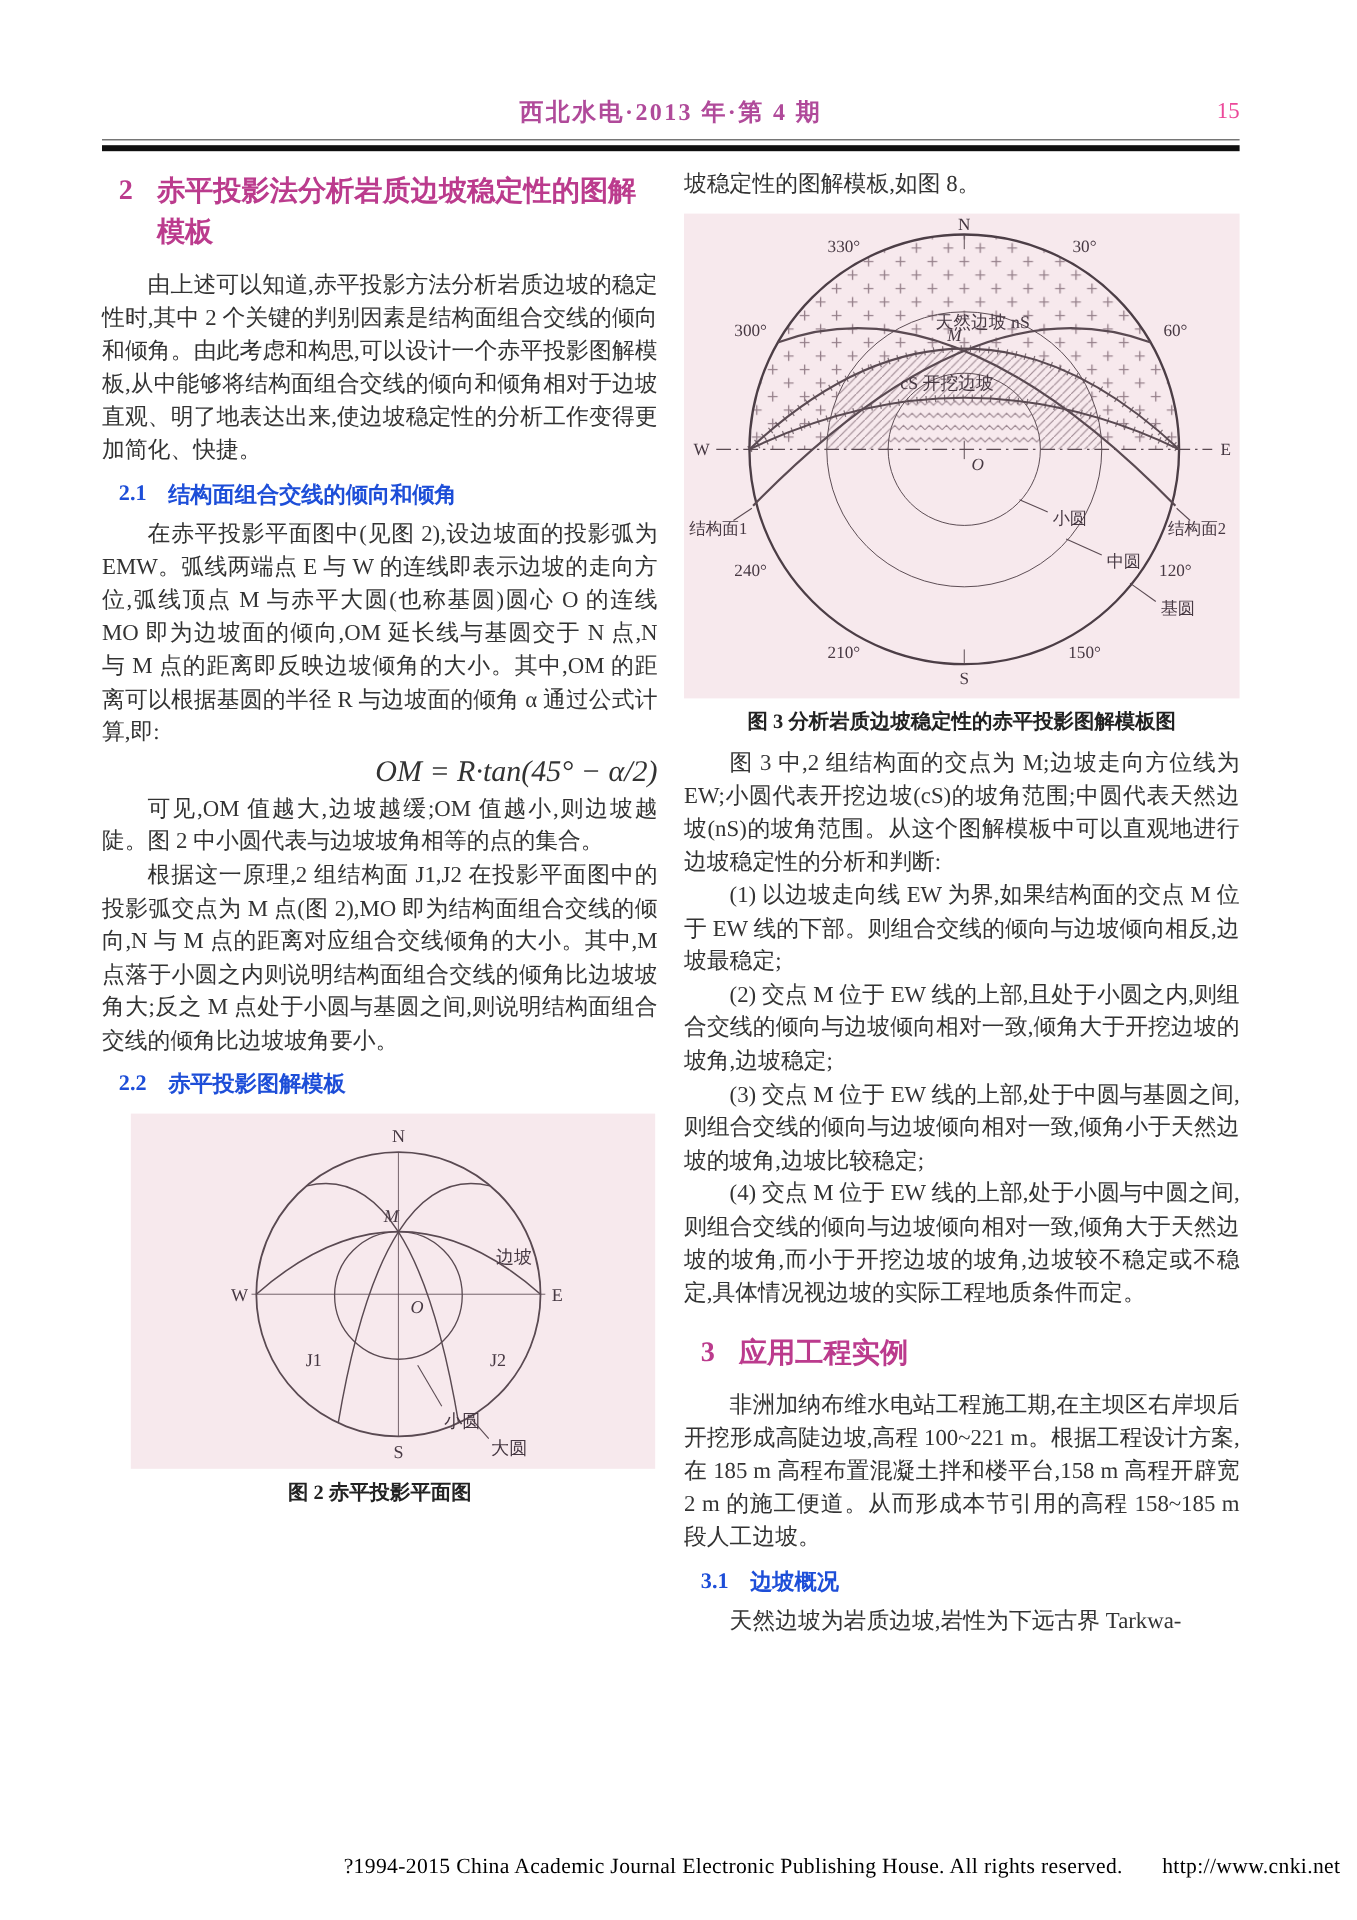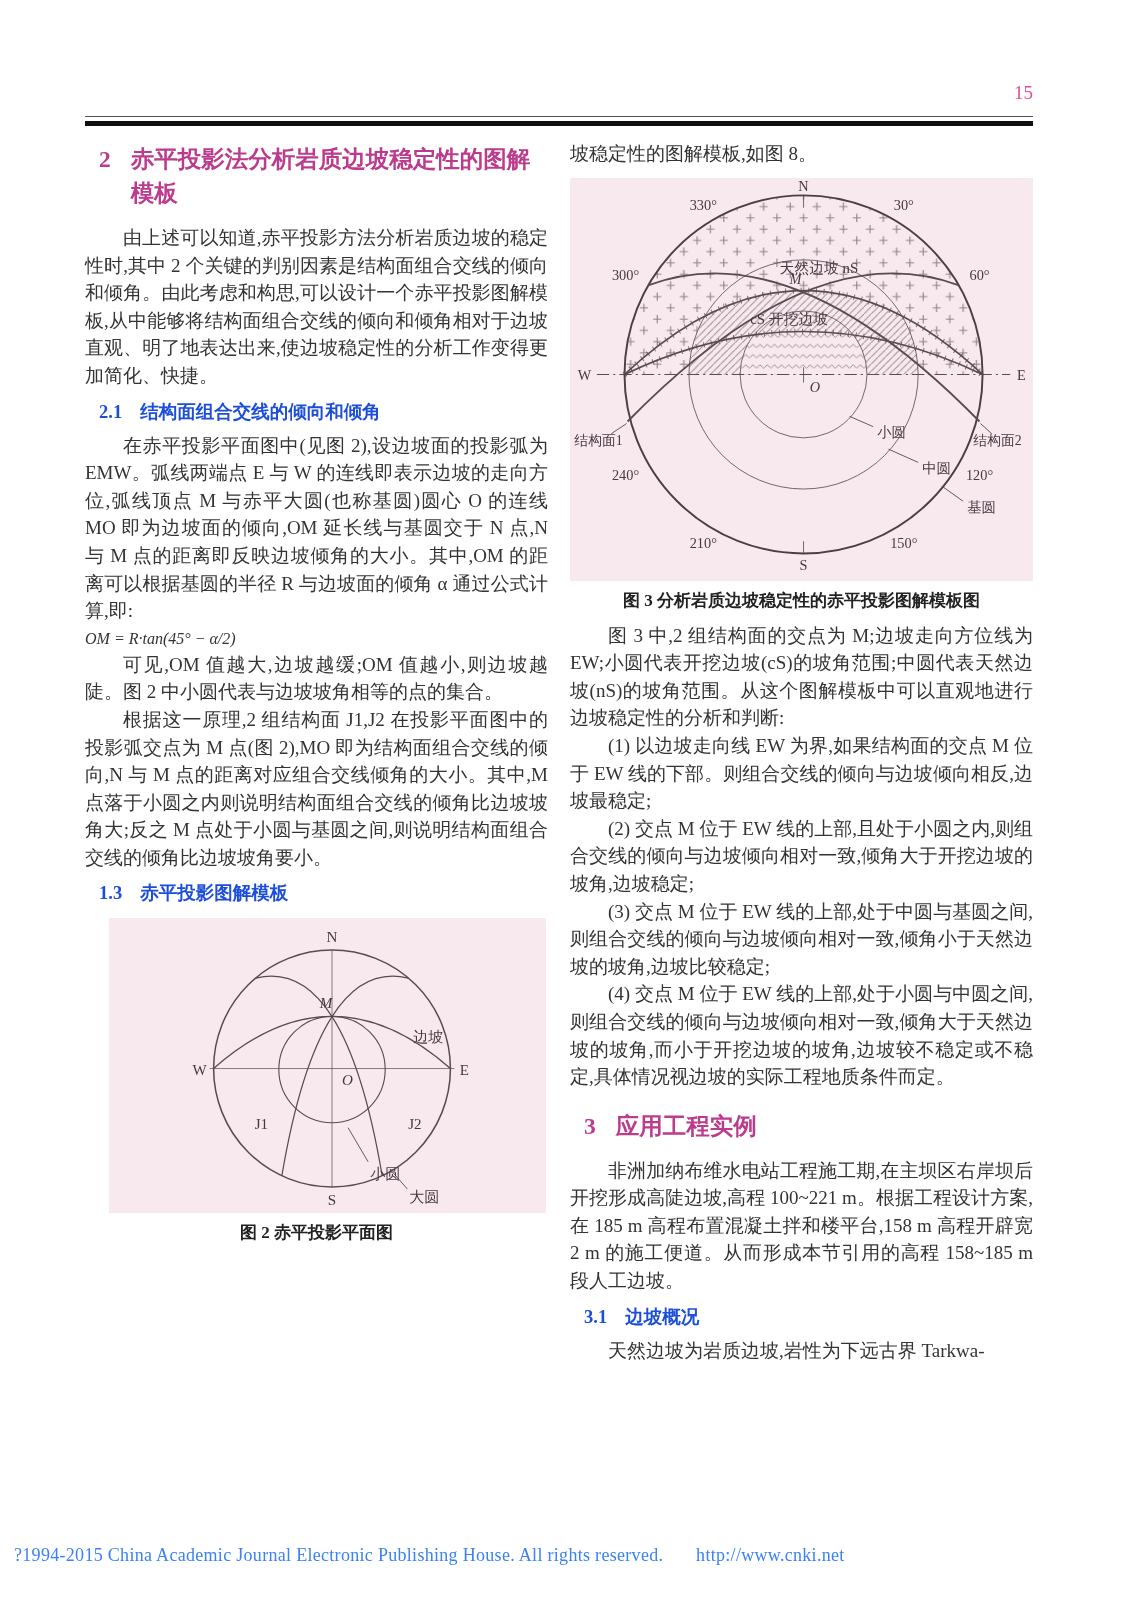--- a/index.html
+++ b/index.html
@@ -15,37 +15,38 @@
   .columns{position:absolute;top:140px;left:85px;right:98px;display:flex;gap:22px;}
   .col{width:463px;}
   .p{font-size:19px;line-height:27.6px;text-align:justify;margin:0;}
   .ind{text-indent:2em;}
   .h-sec{display:flex;gap:20px;color:#bb3b8d;font-family:"Liberation Sans","DejaVu Sans",sans-serif;
          font-weight:bold;font-size:23.5px;line-height:34px;margin:2px 0 14px;}
   .h-sec .num{padding-left:14px;font-family:"Liberation Serif",serif;}
   .h-sub{display:flex;gap:18px;color:#1d4ed8;font-family:"Liberation Sans","DejaVu Sans",sans-serif;
          font-weight:bold;font-size:18.5px;line-height:26px;margin:9px 0 7px;}
   .h-sub .num{padding-left:14px;font-family:"Liberation Serif",serif;}
-  .formula{text-align:left;font-style:italic;font-size:16px;margin:5px 0 3px;}
+  .formula{text-align:right;font-style:italic;font-size:25px;margin:5px 0 3px;}
   .figbox{background:#f7e9ed;}
   .figbox.f2{margin:12px 0 4px 24px;width:437px;}
   .figbox.f3{margin:10px 0 4px 0;width:463px;}
   .figcap{text-align:center;font-size:17px;font-weight:600;color:#222;margin:8px 0 10px;}
   
-  .footer{position:absolute;left:0;right:0;bottom:34px;text-align:left;color:#3b82f6;
+  .footer{position:absolute;left:0;right:0;bottom:34px;text-align:right;color:#000000;
           font-size:18px;letter-spacing:.3px;}
   .footer span{margin:0 14px;}
   svg text{font-family:"Liberation Serif","DejaVu Serif",serif;fill:#463842;}
 </style>
 </head>
 <body>
 
 <div class="page">
 
   <div class="header">
+    <div class="journal-title">西北水电·2013 年·第 4 期</div>
     <div class="page-number">15</div>
   </div>
   <div class="rule-thin"></div>
   <div class="rule-thick"></div>
 
   <div class="columns">
 
     <div class="col">
       <div class="h-sec">
         <span class="num">2</span>
@@ -54,21 +55,21 @@
       <p class="p ind">由上述可以知道,赤平投影方法分析岩质边坡的稳定性时,其中 2 个关键的判别因素是结构面组合交线的倾向和倾角。由此考虑和构思,可以设计一个赤平投影图解模板,从中能够将结构面组合交线的倾向和倾角相对于边坡直观、明了地表达出来,使边坡稳定性的分析工作变得更加简化、快捷。</p>
       <div class="h-sub">
         <span class="num">2.1</span>
         <span>结构面组合交线的倾向和倾角</span>
       </div>
       <p class="p ind">在赤平投影平面图中(见图 2),设边坡面的投影弧为 EMW。弧线两端点 E 与 W 的连线即表示边坡的走向方位,弧线顶点 M 与赤平大圆(也称基圆)圆心 O 的连线 MO 即为边坡面的倾向,OM 延长线与基圆交于 N 点,N 与 M 点的距离即反映边坡倾角的大小。其中,OM 的距离可以根据基圆的半径 R 与边坡面的倾角 α 通过公式计算,即:</p>
       <div class="formula">OM = R·tan(45° − α/2)</div>
       <p class="p ind">可见,OM 值越大,边坡越缓;OM 值越小,则边坡越陡。图 2 中小圆代表与边坡坡角相等的点的集合。</p>
       <p class="p ind">根据这一原理,2 组结构面 J1,J2 在投影平面图中的投影弧交点为 M 点(图 2),MO 即为结构面组合交线的倾向,N 与 M 点的距离对应组合交线倾角的大小。其中,M 点落于小圆之内则说明结构面组合交线的倾角比边坡坡角大;反之 M 点处于小圆与基圆之间,则说明结构面组合交线的倾角比边坡坡角要小。</p>
       <div class="h-sub">
-        <span class="num">1.3</span>
+        <span class="num">2.2</span>
         <span>赤平投影图解模板</span>
       </div>
 
       <div class="figbox f2">
         <svg viewBox="0 0 435 290" width="437" height="291">
           <g fill="none" stroke="#5a4a52">
             <line x1="222" y1="32" x2="222" y2="268" stroke-width="0.7"></line>
             <line x1="100" y1="150" x2="344" y2="150" stroke-width="0.7"></line>
             <circle cx="222" cy="150" r="118" stroke-width="1.5"></circle>
             <circle cx="222" cy="151" r="53" stroke-width="1.1"></circle>

